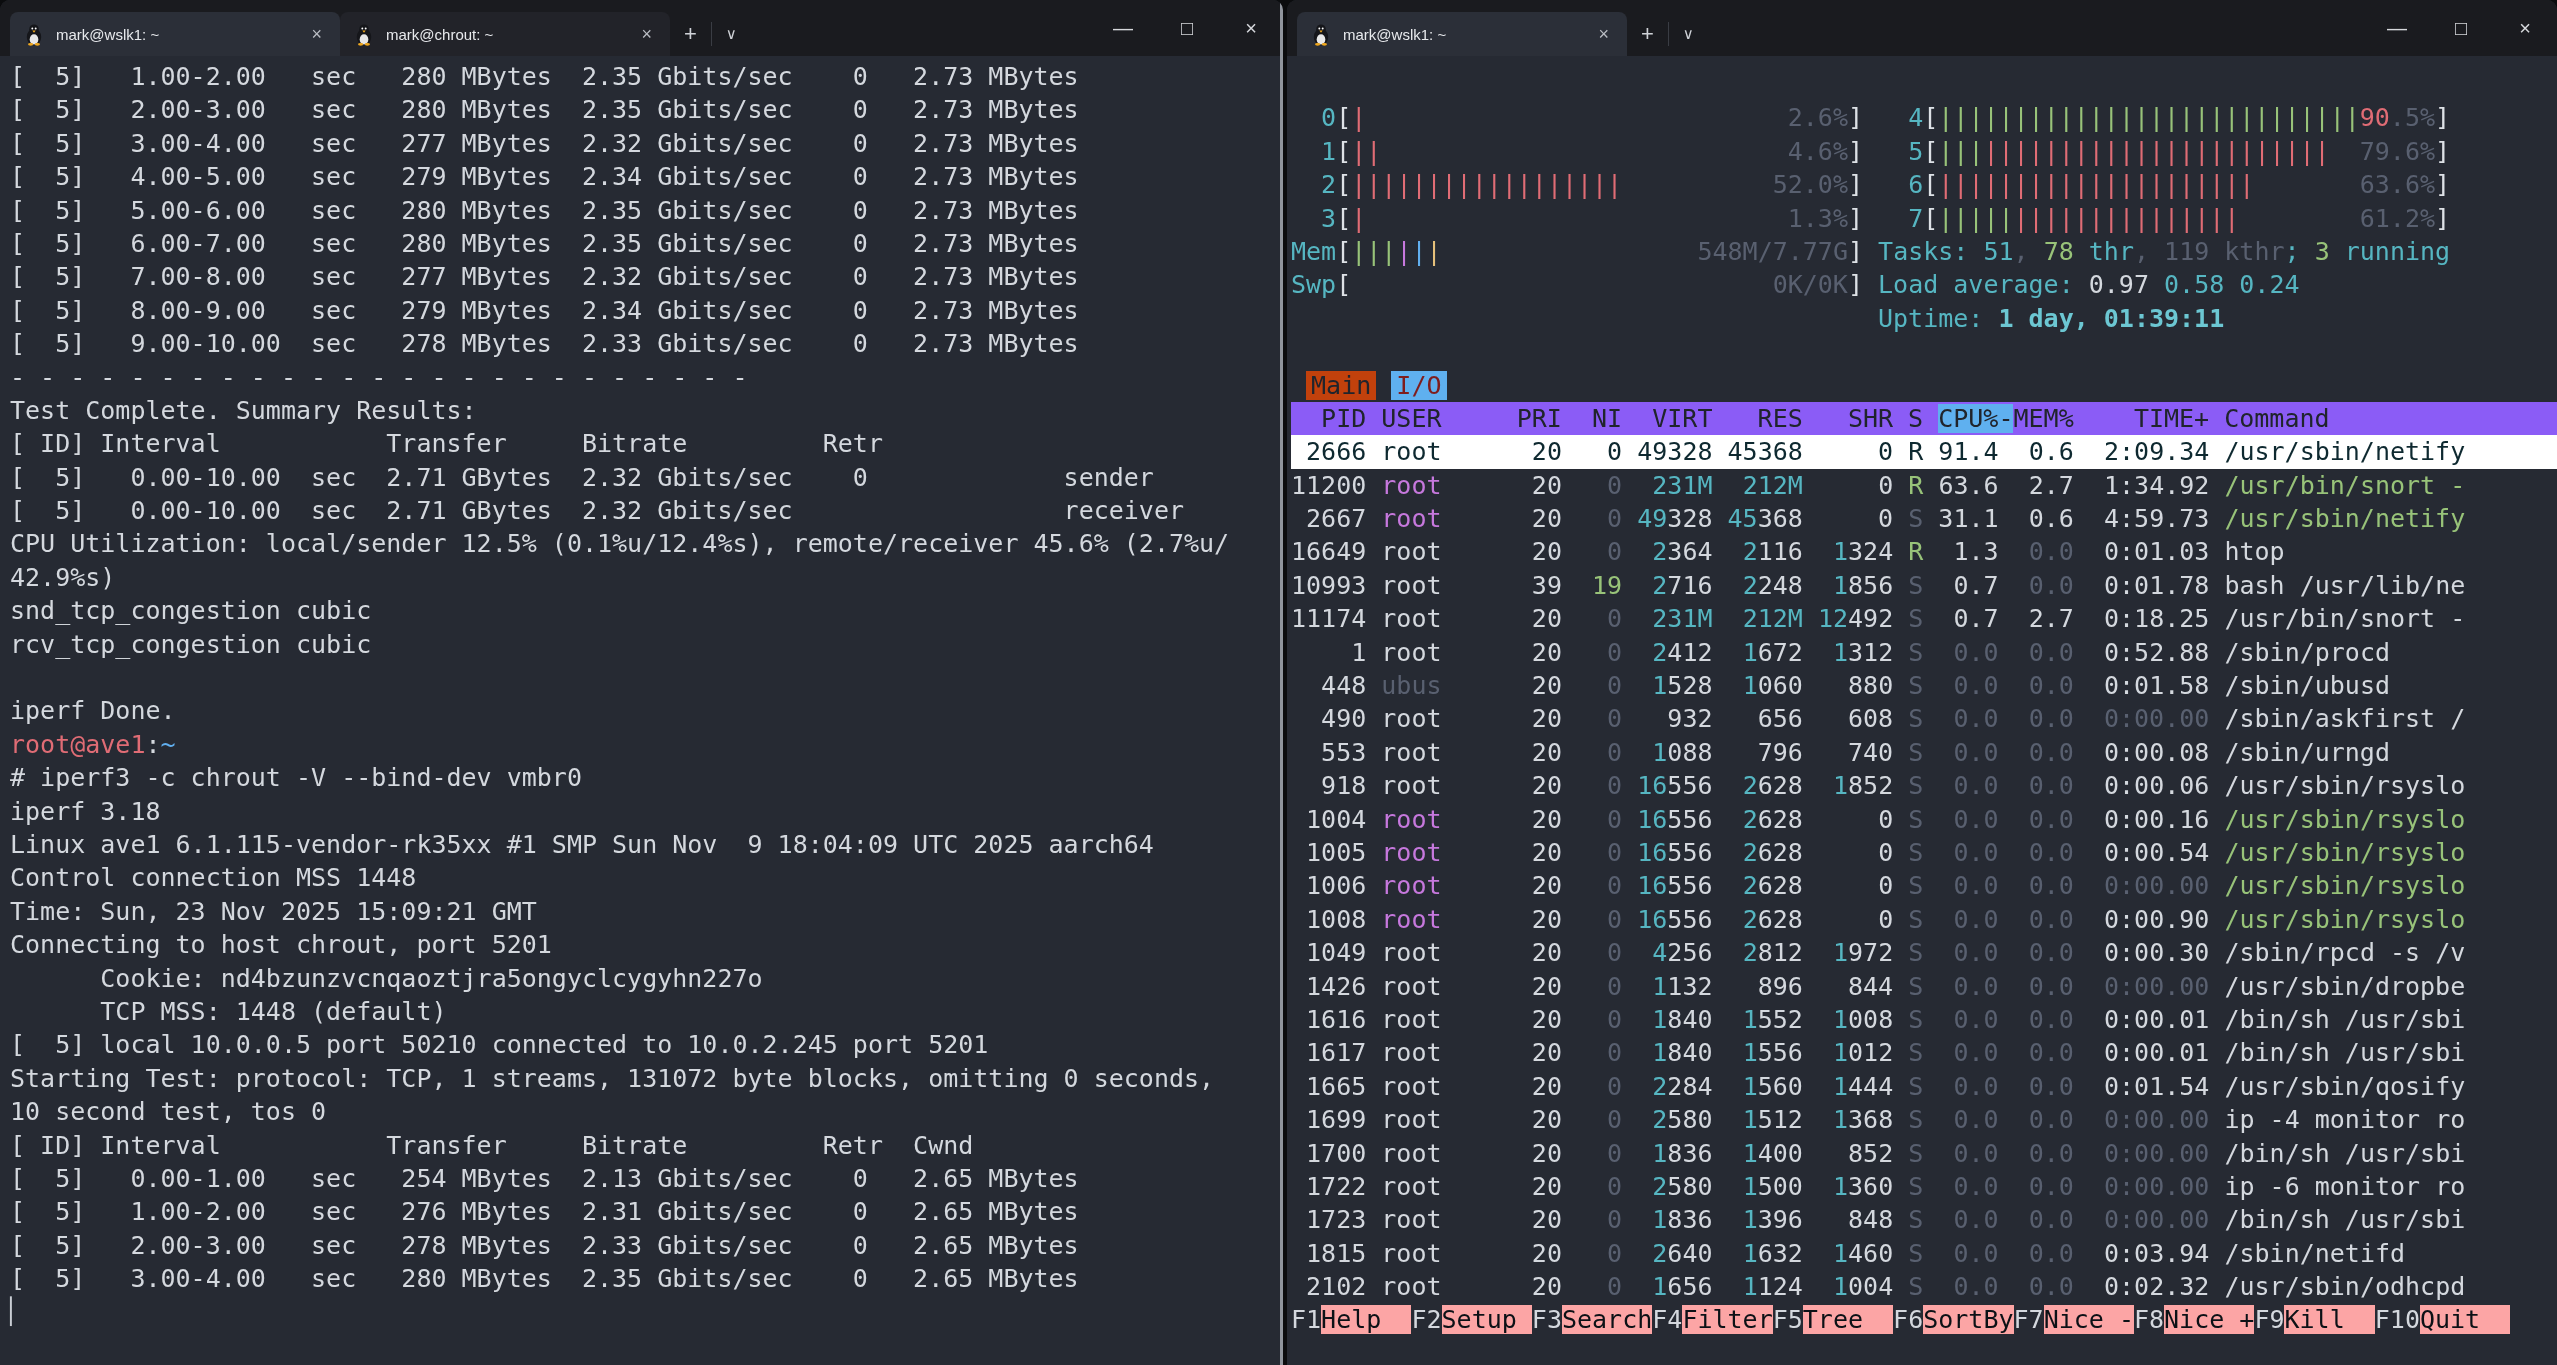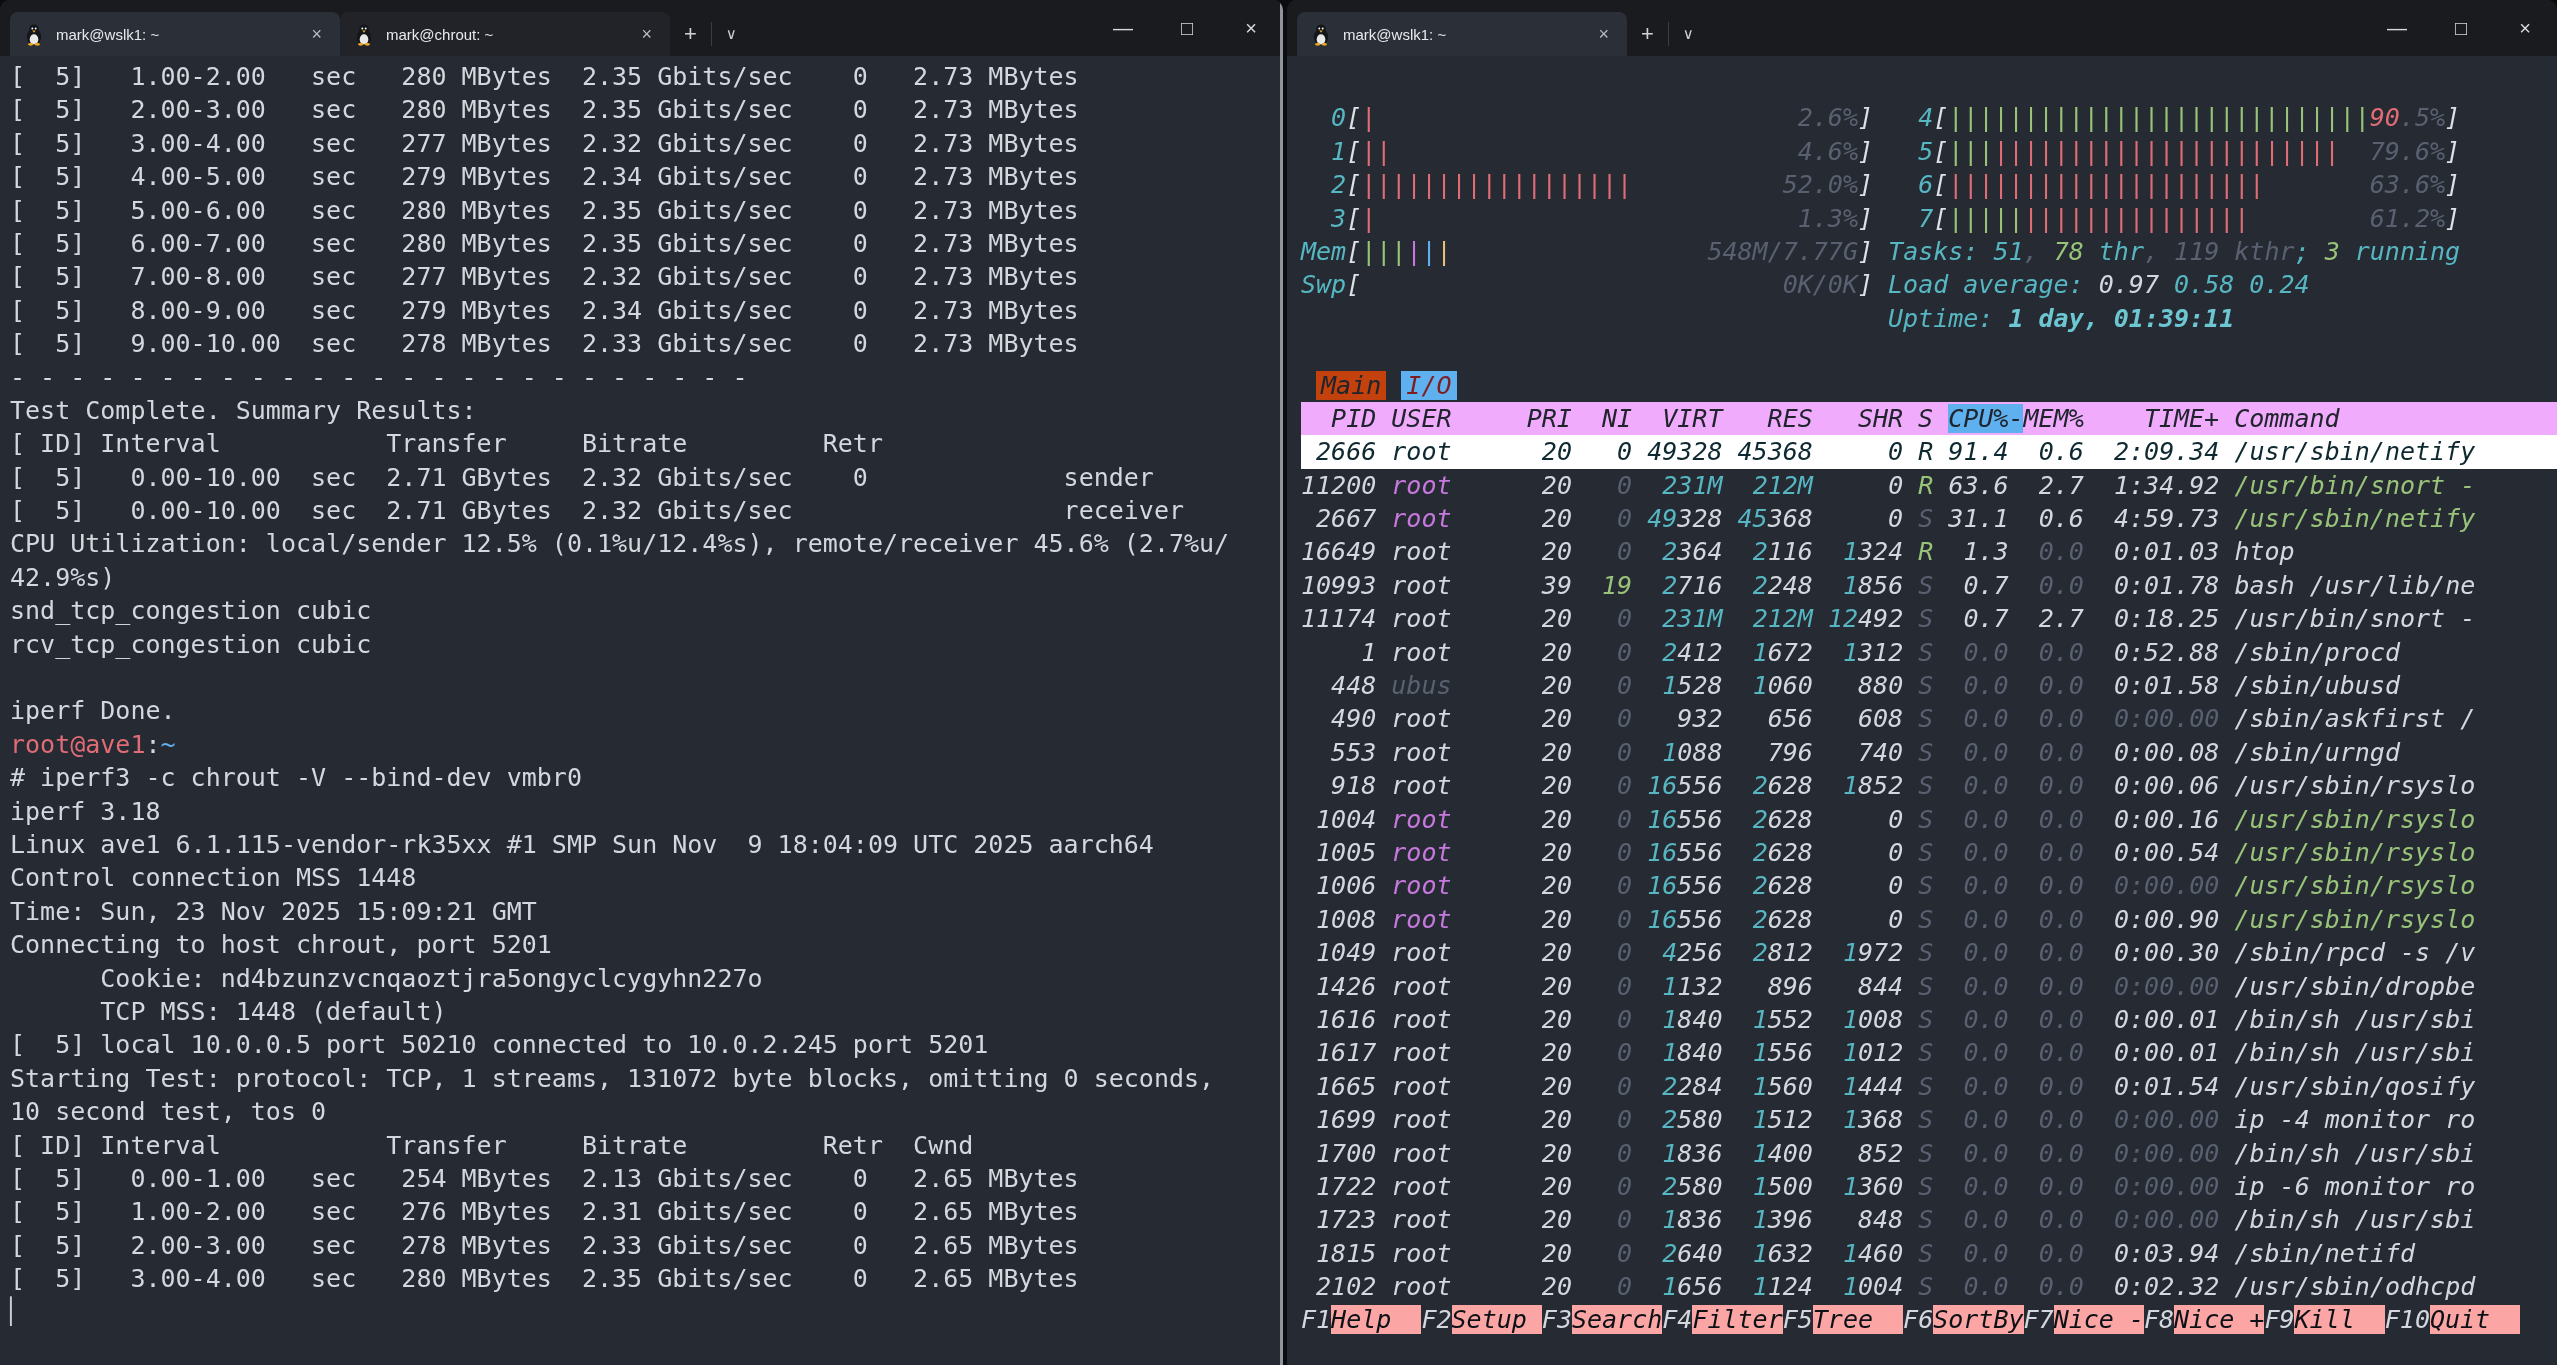--- a/index.html
+++ b/index.html
@@ -21,30 +21,30 @@
           align-items:center;}
   .tb-sep{width:1px;height:24px;background:#3a3d44;margin-bottom:10px;}
   .spacer{flex:1;}
   .win-controls{display:flex;align-items:center;height:100%;}
   .win-btn{width:64px;height:100%;display:flex;align-items:center;justify-content:center;
            color:#d6d8dc;font-size:20px;}
   .term{position:absolute;left:0;right:0;top:56px;bottom:0;background:#262a33;
         font-family:"DejaVu Sans Mono",monospace;font-size:25px;line-height:33.4px;
         color:#d4d8de;white-space:pre;overflow:hidden;}
   #term-left{padding:4px 0 0 10px;}
-  #term-right{padding:12px 0 0 14px;font-style:italic;}
+  #term-right{padding:12px 0 0 4px;}
   .tline{height:33.4px;white-space:pre;}
   .c-red{color:#e06c75}.c-green{color:#98c379}.c-cyan{color:#56b6c2}
   .c-cyanb{color:#6cc7d3;font-weight:bold}.c-blue{color:#61afef}
   .c-magenta{color:#c678dd}.c-yellow{color:#e5c07b}.c-gray{color:#596070}
   .c-wb{color:#dde1e6}.c-fg{color:#d4d8de}
   .c-cursor{color:#c9cdd4}
   .row-selected{background:#ffffff;}
   .row-selected span{color:#0e2930 !important;}
-  .row-header{background:#f0abfc;}
+  .row-header{background:#8b5cf6;}
   .row-header span{color:#20242c !important;}
   .row-header span.c-sortcol{background:#5fb0ef;}
   .chip{padding:0 5px;}
   .chip-main{background:#c2410c;color:#20242c;}
   .chip-io{background:#5fb0ef;color:#7f1d1d;}
   .fk-key{color:#d4d8de;}
   .fk-label{background:#fca5a5;color:#0c1116;}
   #left-edge{position:absolute;right:0;top:0;bottom:0;width:3px;background:#90959d;}
   .tux{width:24px;height:24px;flex:0 0 auto;}
 </style>

